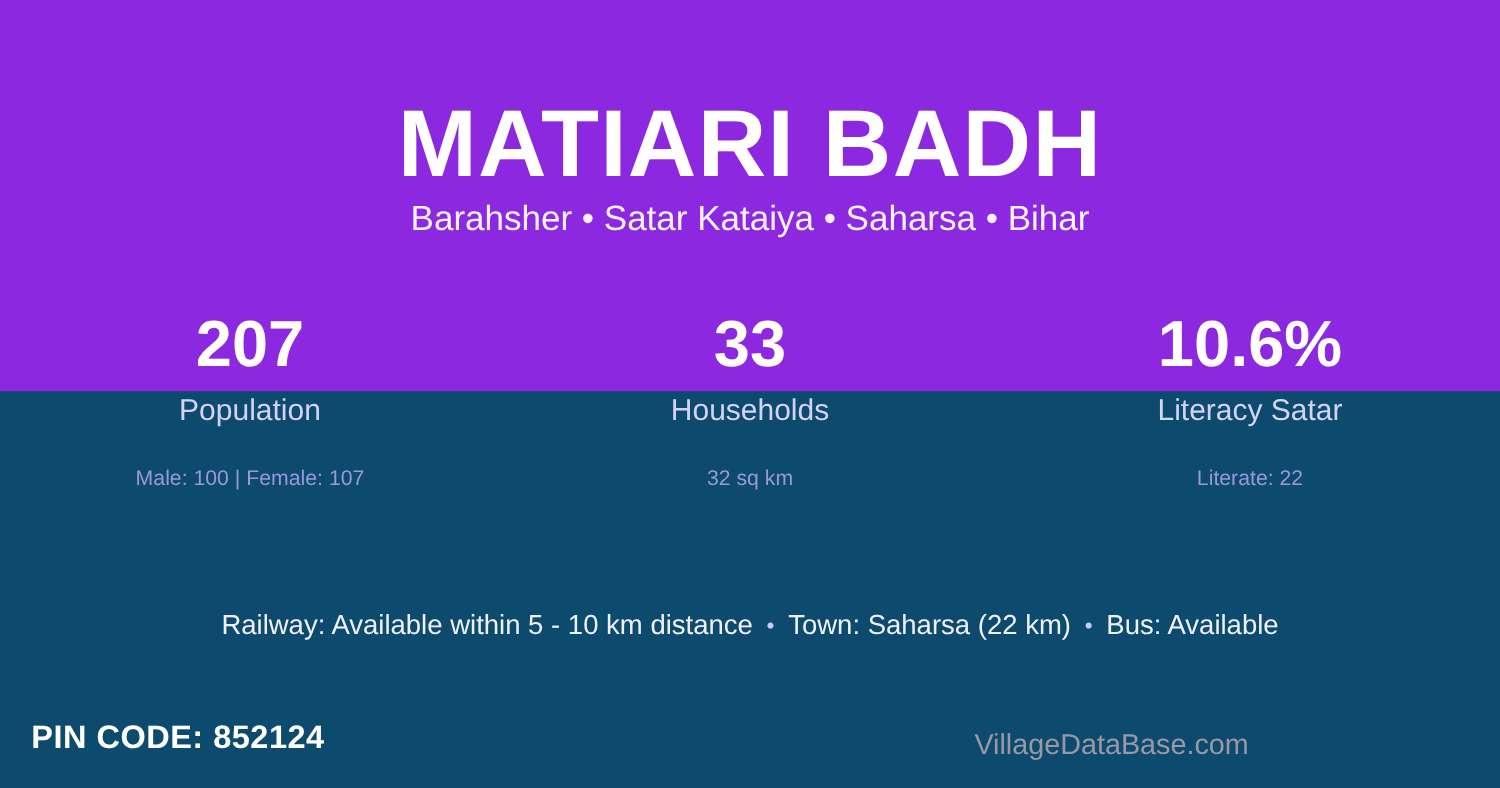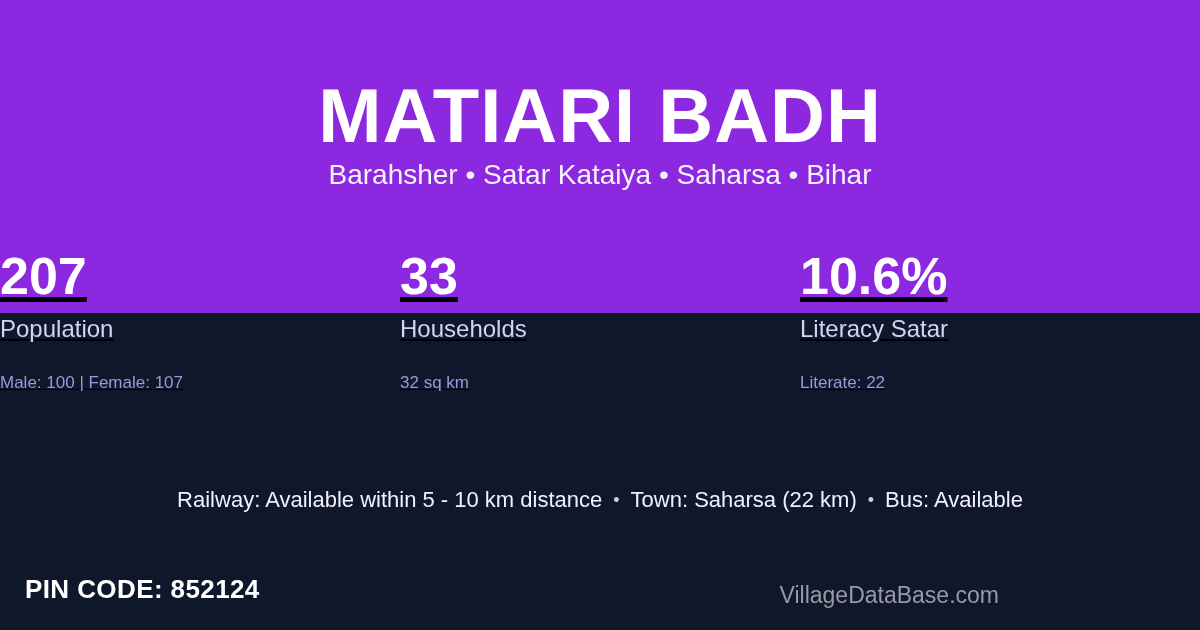--- a/index.html
+++ b/index.html
@@ -14,21 +14,21 @@
   body {
     font-family:"Liberation Sans", sans-serif;
     background:#1b02b4;
     -webkit-font-smoothing:antialiased;
   }
 
   .card {
     position:relative;
     width:1200px;
     height:630px;
-    background:#0f172a;
+    background:#0c4a6e;
     overflow:hidden;
   }
 
   
   .hero-band {
     position:absolute;
     left:0; top:0;
     width:1200px;
     height:313px;
     background:#8c28e0;
@@ -65,21 +65,21 @@
   .stats-row {
     position:absolute;
     left:0; top:245px;
     width:1200px;
     display:flex;
     flex-direction:row;
   }
 
   .stat {
     flex:1 1 0;
-    text-decoration:underline;
+    text-align:center;
   }
 
   .stat-value {
     height:68px;
     font-size:52px;
     font-weight:700;
     line-height:62px;
     color:#ffffff;
     white-space:nowrap;
   }

